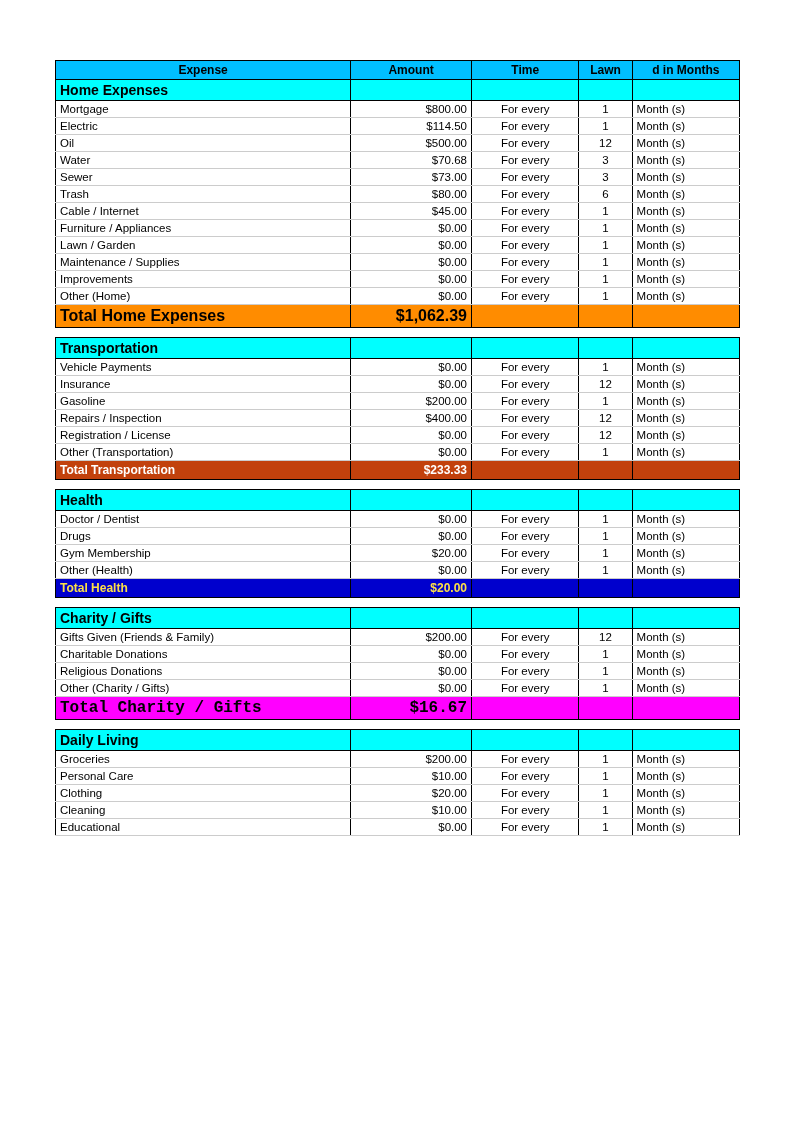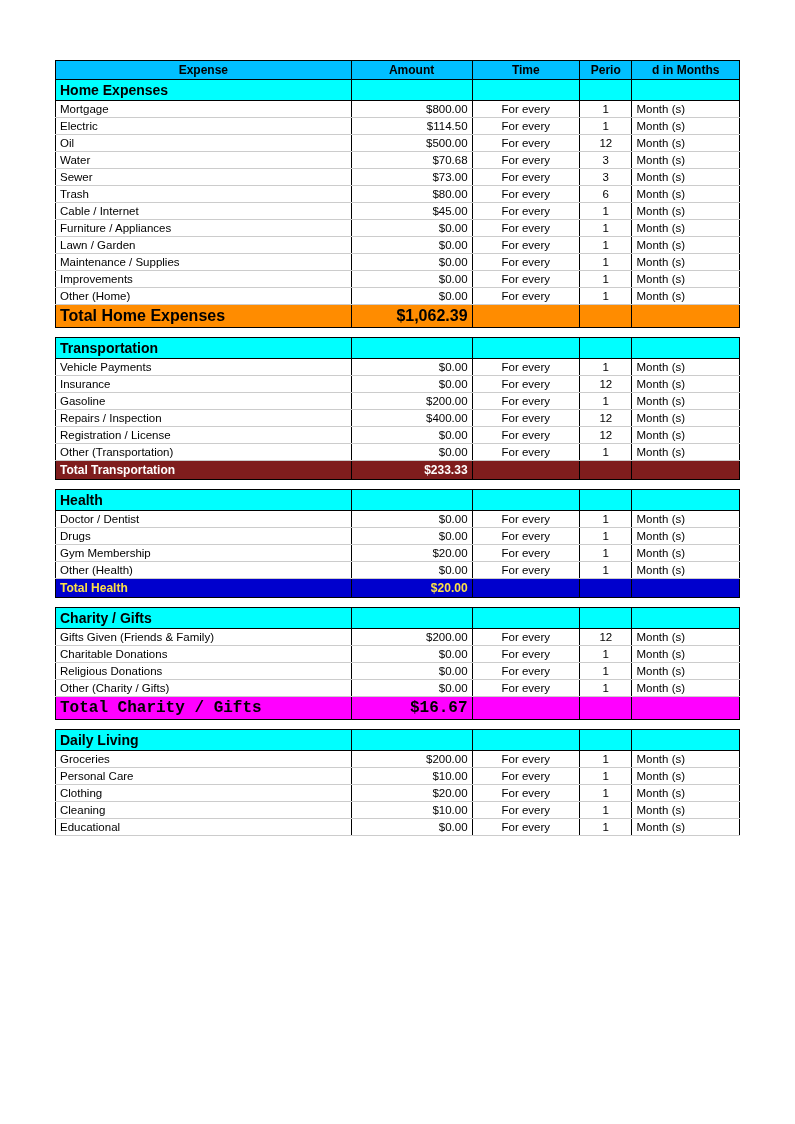--- a/index.html
+++ b/index.html
@@ -57,21 +57,21 @@
     }
 
     
     .total-home td {
       background: #FF8C00;
       font-weight: bold;
       border: 1px solid #000;
       font-size: 16px;
     }
     .total-transport td {
-      background: #7f1d1d;
+      background: #c2410c;
       color: white;
       font-weight: bold;
       border: 1px solid #000;
       font-size: 12px;
     }
     .total-health td {
       background: #0000CD;
       color: #fde047;
       font-weight: bold;
       border: 1px solid #000;
@@ -106,21 +106,21 @@
 </head>
 <body>
 
 <div class="table-wrap">
   <table>
     <thead>
       <tr class="header-row">
         <td class="col-expense">Expense</td>
         <td class="col-amount">Amount</td>
         <td class="col-time">Time</td>
-        <td class="col-period-num">Perio</td>
+        <td class="col-period-num">Lawn</td>
         <td class="col-period-unit">d in Months</td>
       </tr>
     </thead>
     <tbody id="table-body">
     <tr class="section-header">
     <td class="col-expense">Home Expenses</td>
     <td class="col-amount"></td>
     <td class="col-time"></td>
     <td class="col-period-num"></td>
     <td class="col-period-unit"></td>

